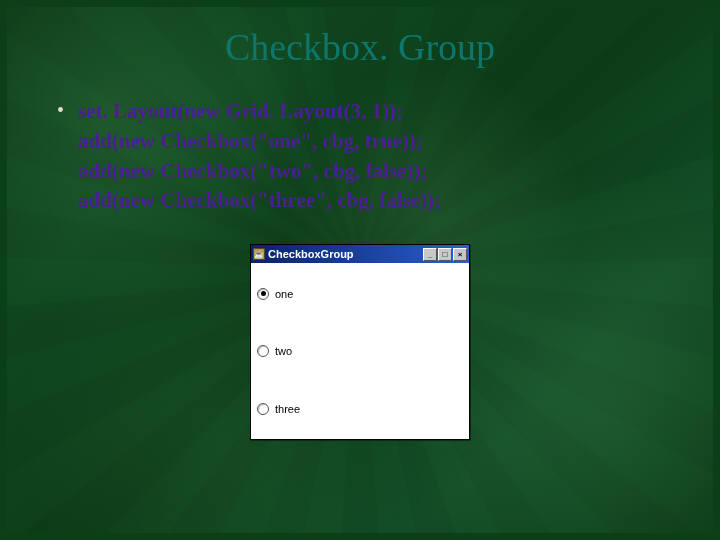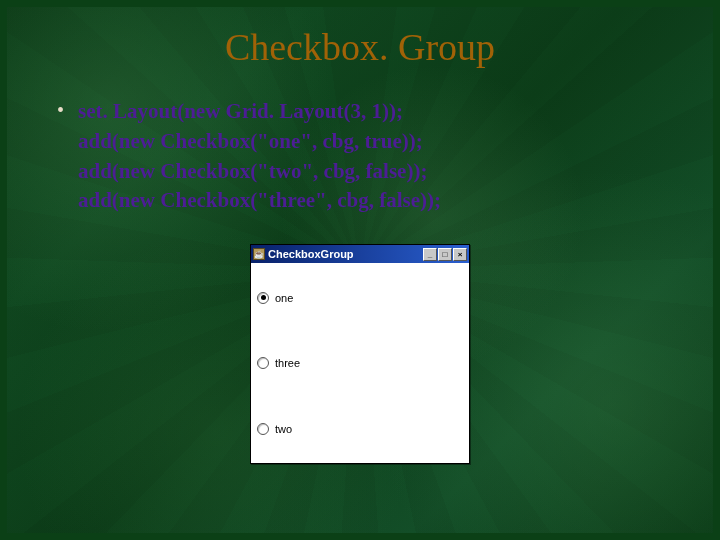--- a/index.html
+++ b/index.html
@@ -12,21 +12,21 @@
       radial-gradient(circle at 85% 75%, rgba(70,140,80,0.25) 0%, transparent 32%),
       radial-gradient(circle at 30% 80%, rgba(60,130,70,0.2) 0%, transparent 30%),
       repeating-conic-gradient(from 0deg at 50% 50%, rgba(0,40,10,0.15) 0deg 8deg, rgba(0,60,20,0.1) 8deg 16deg),
       linear-gradient(135deg, #0a3815, #124a22, #0d3d19, #15502a, #0a3815);
     border: 7px solid #0b4016;
     position: relative;
   }
   .slide { padding: 18px 40px 0 40px; }
   .title {
     text-align: center;
-    color: #a16207;
+    color: #0f766e;
     font-size: 38px;
     font-weight: normal;
     margin-bottom: 28px;
     font-family: 'Times New Roman', Georgia, serif;
   }
   .bullet-row { display: flex; align-items: flex-start; gap: 14px; margin-left: 10px; }
   .bullet { color: #e8dcc8; font-size: 20px; line-height: 26px; }
   .code-block { color: #4c1d95; font-family: 'Times New Roman', Georgia, serif; font-size: 21px; font-weight: bold; line-height: 1.42; }
   .code-line { white-space: pre; }
   .window-wrap { display: flex; justify-content: center; margin-top: 28px; }
@@ -58,21 +58,21 @@
   .titlebar-btns { display: flex; gap: 1px; }
   .titlebar-btn {
     width: 14px; height: 13px; background: #c8c8c8;
     border-top: 1px solid #fff; border-left: 1px solid #fff;
     border-right: 1px solid #555; border-bottom: 1px solid #555;
     font-family: Arial; font-size: 8px; font-weight: bold;
     display: flex; align-items: center; justify-content: center;
     color: #000;
   }
   .client {
-    background: #fff; height: 200px;
+    background: #fff; height: 176px;
     display: grid; grid-template-rows: 1fr 1fr 1fr;
     padding: 2px;
   }
   .radio-row {
     display: flex; align-items: center; gap: 6px;
     padding-left: 4px;
     font-family: Tahoma, Arial, sans-serif; font-size: 11px; color: #000;
   }
   .radio-outer {
     width: 12px; height: 12px; border-radius: 50%;
@@ -113,22 +113,22 @@
       </div>
       <div class="client">
         <label class="radio-row">
           <span class="radio-outer">
               <span class="radio-dot"></span>
             </span>
           <span>one</span>
         </label>
         <label class="radio-row">
           <span class="radio-outer"></span>
-          <span>three</span>
+          <span>two</span>
         </label>
         <label class="radio-row">
           <span class="radio-outer"></span>
-          <span>two</span>
+          <span>three</span>
         </label>
       </div>
     </div>
   </div>
 </div>
 
 </body></html>

